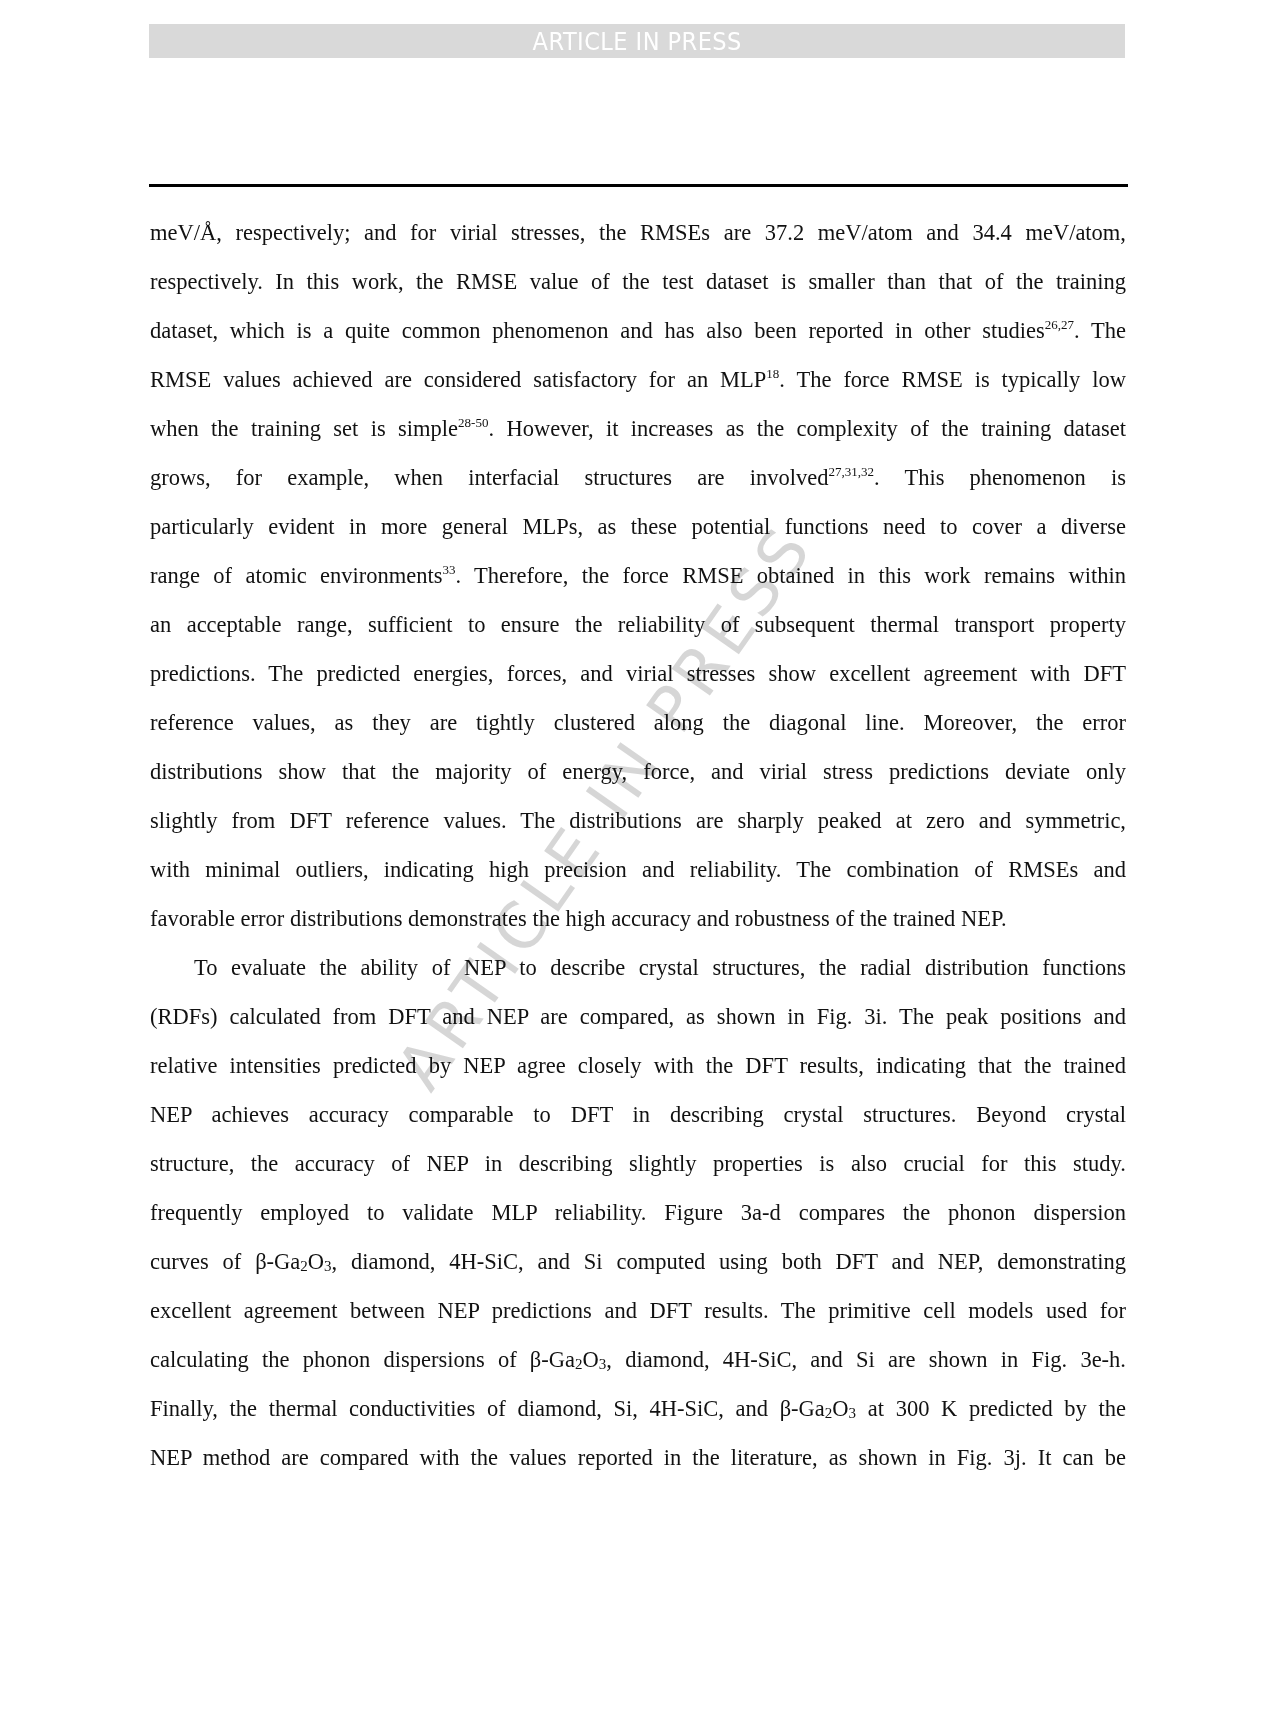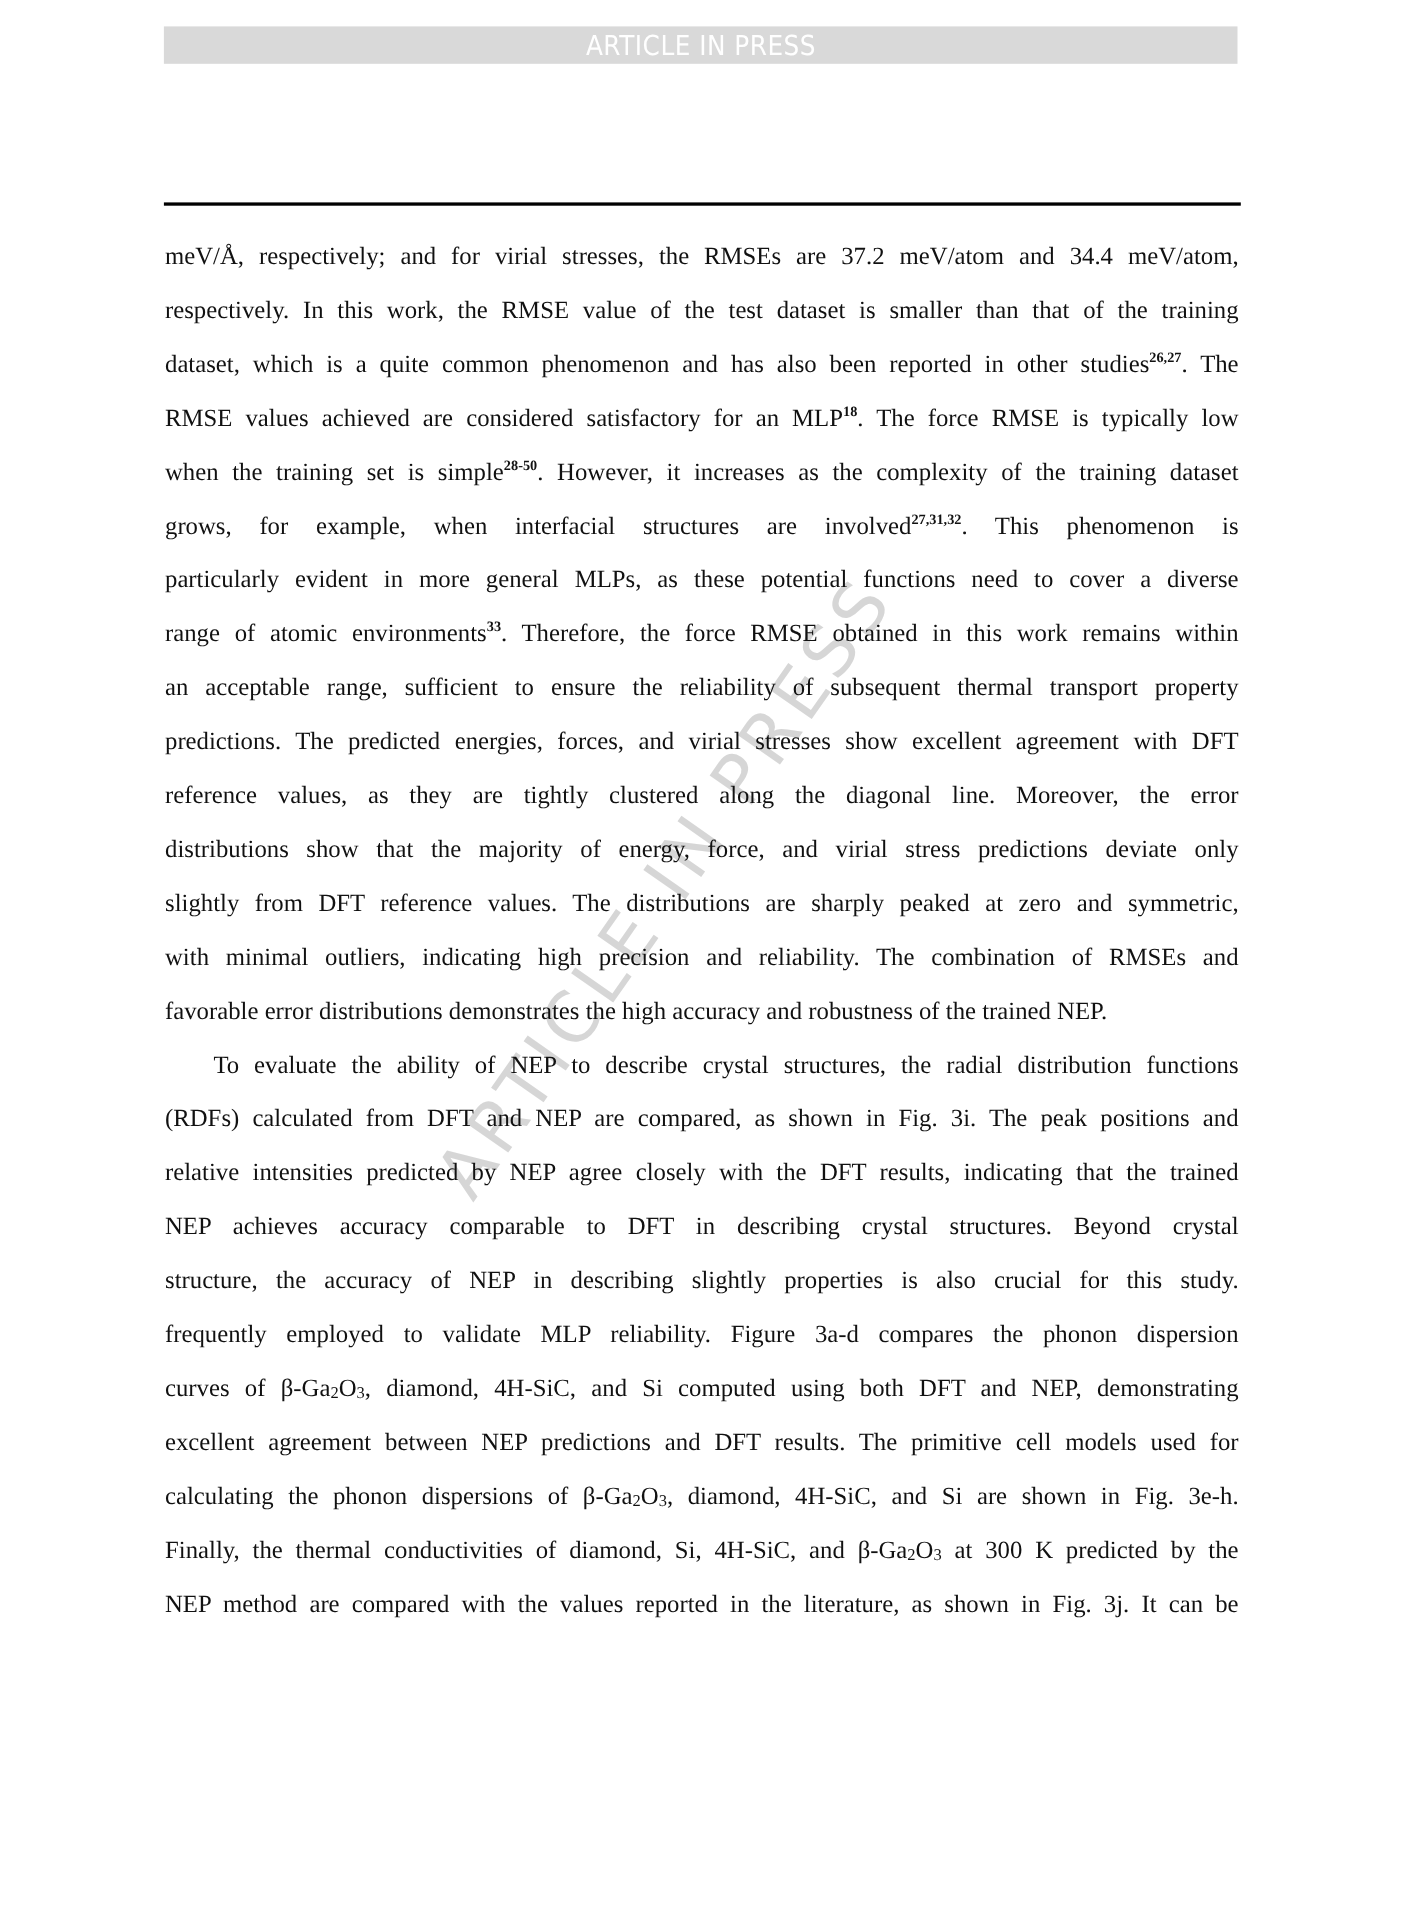--- a/index.html
+++ b/index.html
@@ -58,21 +58,20 @@
       text-align: justify;
       text-align-last: justify;
     }
     .line.indent {
       padding-left: 44px;
     }
     sup {
       font-size: 13px;
       vertical-align: 9px;
       line-height: 0;
-      font-weight: bold;
     }
     sub.chem {
       font-size: 15px;
       vertical-align: -2px;
       line-height: 0;
     }
     .watermark {
       position: absolute;
       left: 265px;
       top: 770px;

